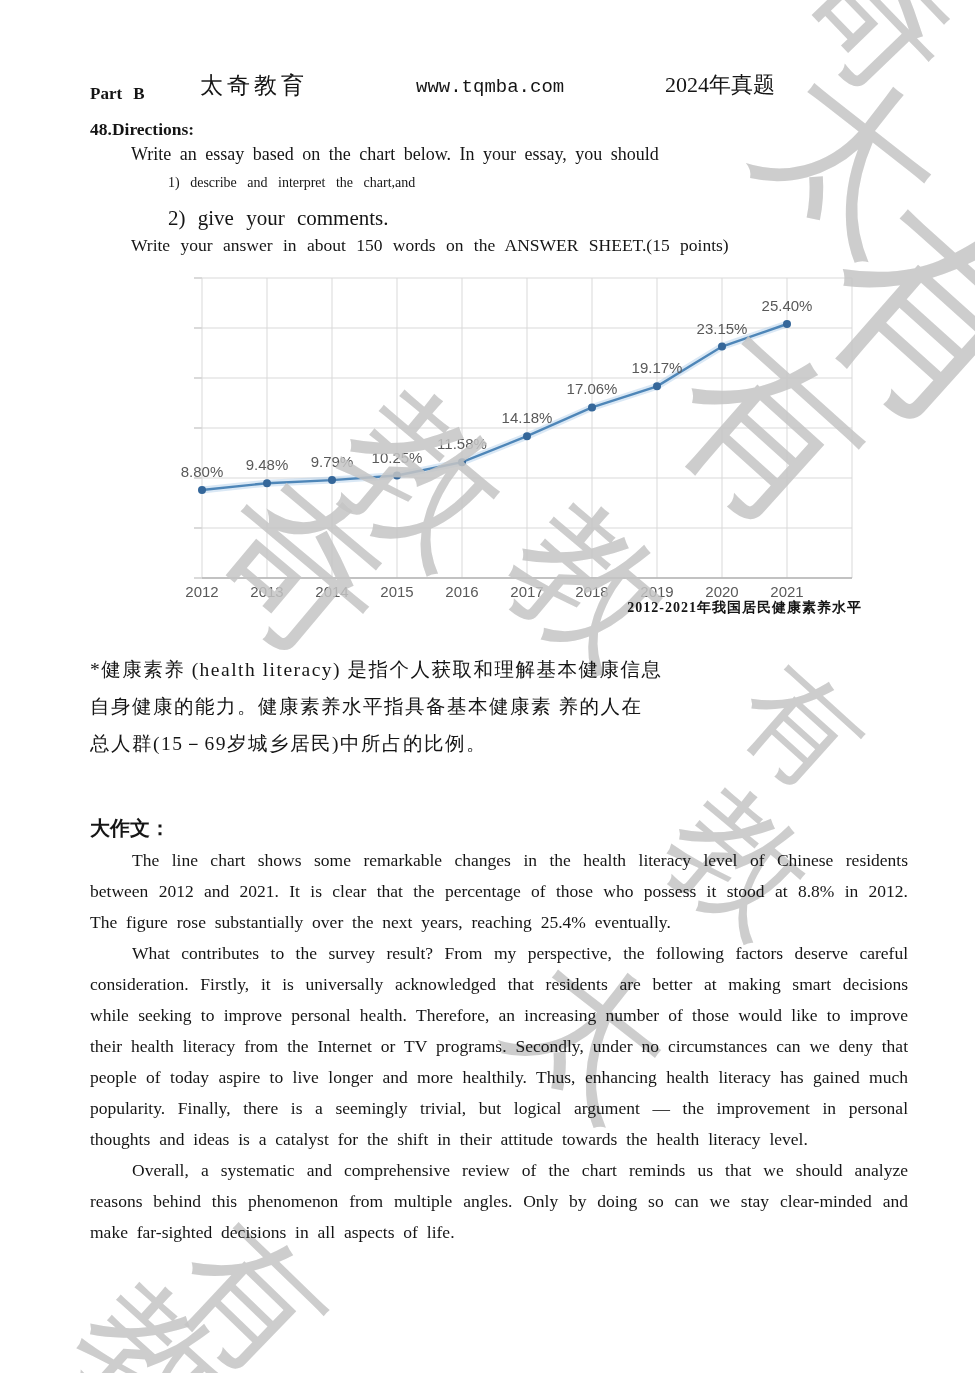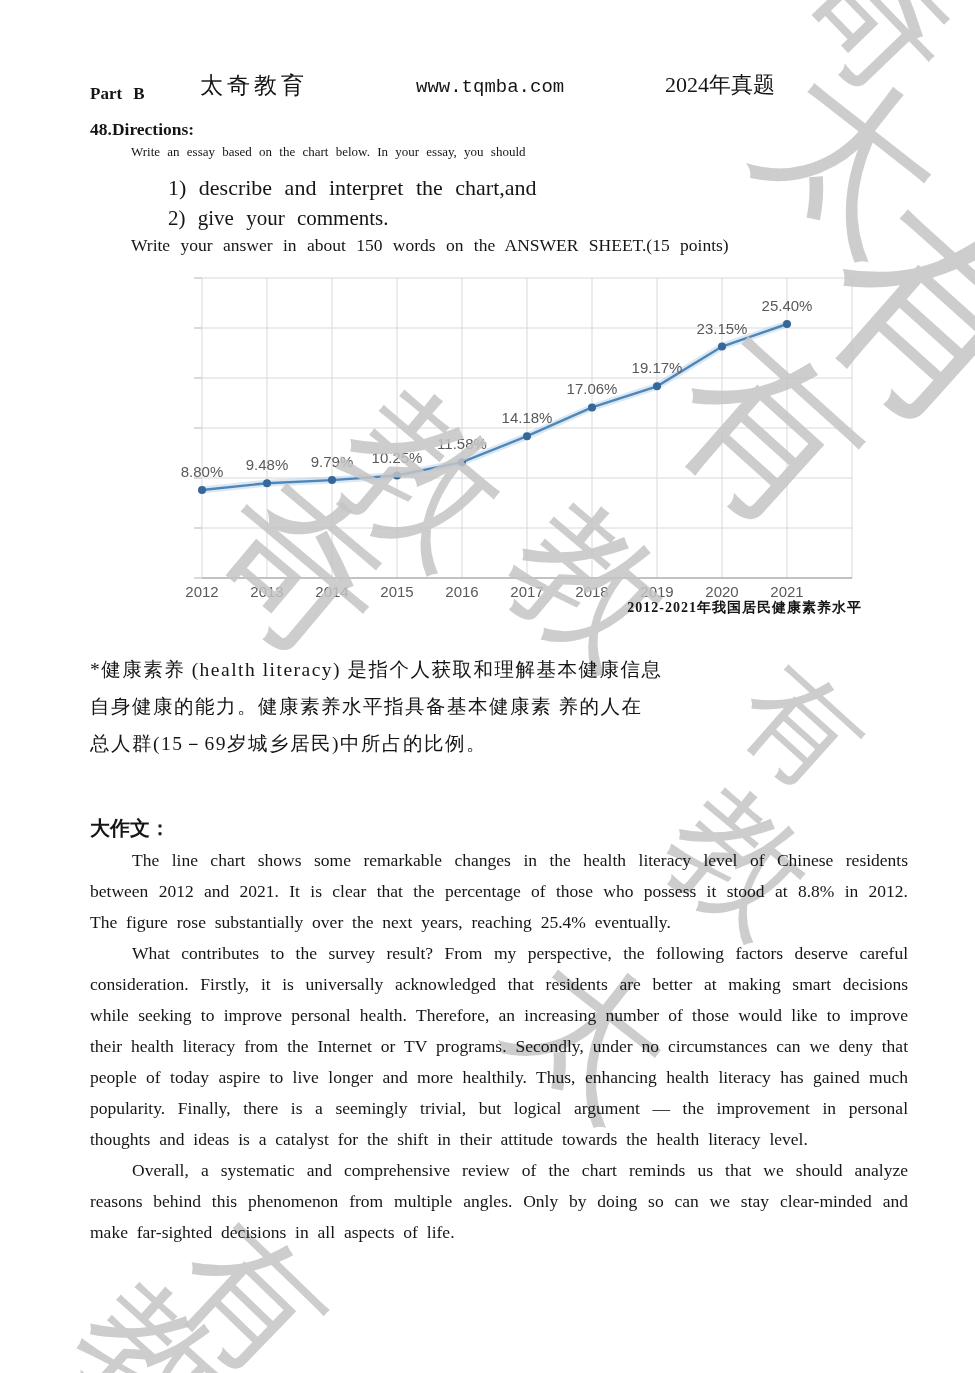--- a/index.html
+++ b/index.html
@@ -12,22 +12,22 @@
   .wm-layer{position:absolute;inset:0;z-index:1;pointer-events:none;}
   .wm{position:absolute;line-height:1;white-space:nowrap;
       font-family:"Liberation Serif","DejaVu Serif",serif;opacity:.85;}
   
   .part-label{left:90px;top:84px;font-size:17px;font-weight:bold;word-spacing:7px;z-index:2;}
   .brand{left:200px;top:70px;font-size:23px;letter-spacing:4px;z-index:2;font-family:Liberation Serif, serif;}
   .site-url{left:416px;top:76px;font-size:19px;font-family:"Liberation Mono","DejaVu Sans Mono",monospace;z-index:2;}
   .edition{left:665px;top:70px;font-size:22px;z-index:2;}
   
   .dir-heading{left:90px;top:119px;font-size:17.5px;font-weight:bold;z-index:2;}
-  .dir-intro{left:131px;top:144px;font-size:13px;word-spacing:4px;white-space:nowrap;z-index:2;text-align:center;}
-  .dir-item1{left:168px;top:175px;font-size:22px;word-spacing:7px;white-space:nowrap;z-index:2;}
+  .dir-intro{left:131px;top:144px;font-size:18px;word-spacing:4px;white-space:nowrap;z-index:2;text-align:center;}
+  .dir-item1{left:168px;top:175px;font-size:14px;word-spacing:7px;white-space:nowrap;z-index:2;}
   .dir-item2{left:168px;top:206px;font-size:21px;word-spacing:7px;white-space:nowrap;z-index:2;}
   .dir-note{left:131px;top:235px;font-size:17.5px;word-spacing:6px;white-space:nowrap;z-index:2;}
   
   .chart-wrap{left:152px;top:266px;width:710px;height:350px;z-index:0;}
   .dlabel{font:15px "Liberation Sans","DejaVu Sans",sans-serif;fill:#595959;}
   .xlabel{font:15px "Liberation Sans","DejaVu Sans",sans-serif;fill:#595959;}
   .chart-title{left:152px;top:599px;width:710px;text-align:right;
     font-size:14px;font-weight:bold;letter-spacing:1px;z-index:2;}
   
   .footnote{left:90px;top:651px;width:640px;font-size:19.5px;line-height:37px;

